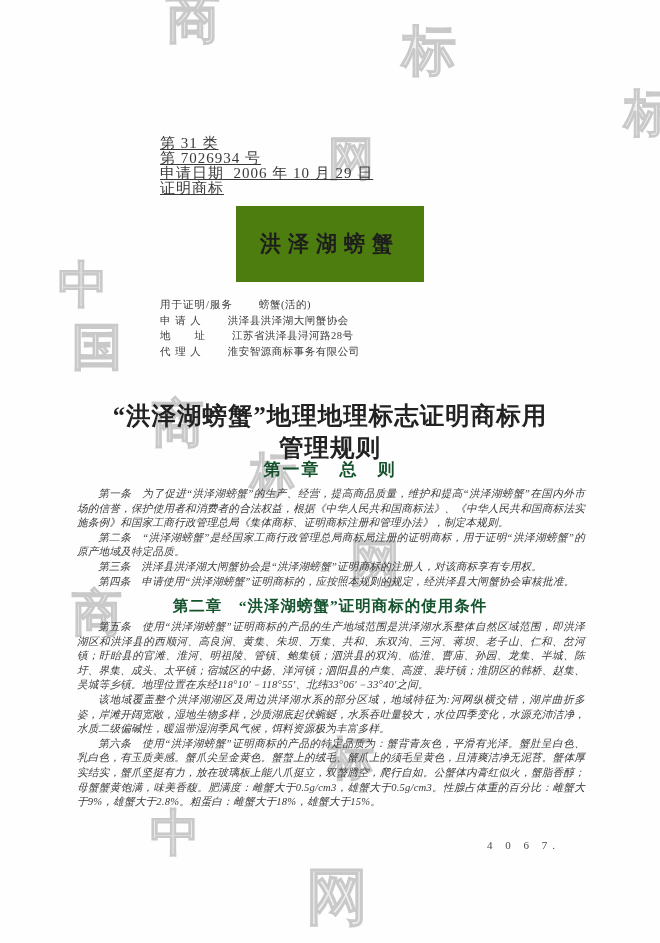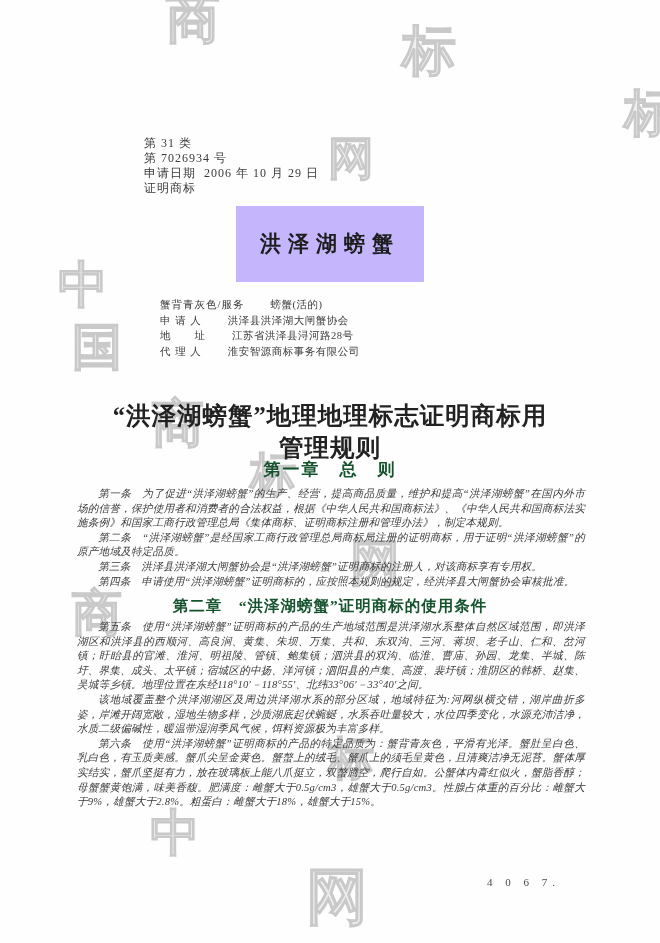--- a/index.html
+++ b/index.html
@@ -19,29 +19,30 @@
     font-family:"Liberation Serif", serif;
     font-weight:bold;
     color:#efefef;
     -webkit-text-stroke:1.1px #c9c9c9;
     line-height:1;
     pointer-events:none;
     user-select:none;
   }
 
   .header-block{
-    position:absolute;left:144px;top:136px;
-    font-size:12px;line-height:15px;letter-spacing:1px;
+    position:absolute;left:160px;top:136px;
+    font-size:15px;line-height:15px;letter-spacing:1px;
     color:#3a3a3a;
+    text-decoration:underline;
   }
   .header-block div{white-space:pre;}
 
   .mark-box{
     position:absolute;left:236px;top:206px;width:188px;height:76px;
-    background:#c4b5fd;
+    background:#4d7c0f;
     display:flex;align-items:center;justify-content:center;
   }
   .mark-text{
     font-size:21px;font-weight:bold;letter-spacing:7px;
     color:#1d1d1d;
     font-family:"Liberation Serif", serif;
     transform:scaleY(1.05);
     white-space:nowrap;
   }
 
@@ -71,21 +72,21 @@
     position:absolute;left:77px;width:508px;
     font-size:10.6px;line-height:14.6px;
     text-align:justify;color:#3a3a3a;
     letter-spacing:0.2px;
   }
   .body-text.b1{top:487px;}
   .body-text.b2{top:620px;}
   .body-text p{margin:0;text-indent:2em;font-style:italic;}
 
   .page-number{
-    position:absolute;left:487px;top:876px;
+    position:absolute;left:487px;top:839px;
     font-size:11px;letter-spacing:5px;color:#4a4a4a;
     font-family:"Liberation Serif", serif;
   }
 </style>
 </head>
 <body>
 
 <div class="page">
 
   <div id="wm-layer">
@@ -109,21 +110,21 @@
     <div>第 7026934 号</div>
     <div>申请日期  2006 年 10 月 29 日</div>
     <div>证明商标</div>
   </div>
 
   <div class="mark-box">
     <span class="mark-text">洪泽湖螃蟹</span>
   </div>
 
   <div class="info-block">
-    <div class="info-row"><span class="lbl">蟹背青灰色/服务</span><span class="val">螃蟹(活的)</span></div>
+    <div class="info-row"><span class="lbl">用于证明/服务</span><span class="val">螃蟹(活的)</span></div>
     <div class="info-row"><span class="lbl">申 请 人</span><span class="val">洪泽县洪泽湖大闸蟹协会</span></div>
     <div class="info-row"><span class="lbl">地　　址</span><span class="val">江苏省洪泽县浔河路28号</span></div>
     <div class="info-row"><span class="lbl">代 理 人</span><span class="val">淮安智源商标事务有限公司</span></div>
   </div>
 
   <div class="doc-title">
     <div>“洪泽湖螃蟹”地理地理标志证明商标用</div>
     <div>管理规则</div>
   </div>
 

